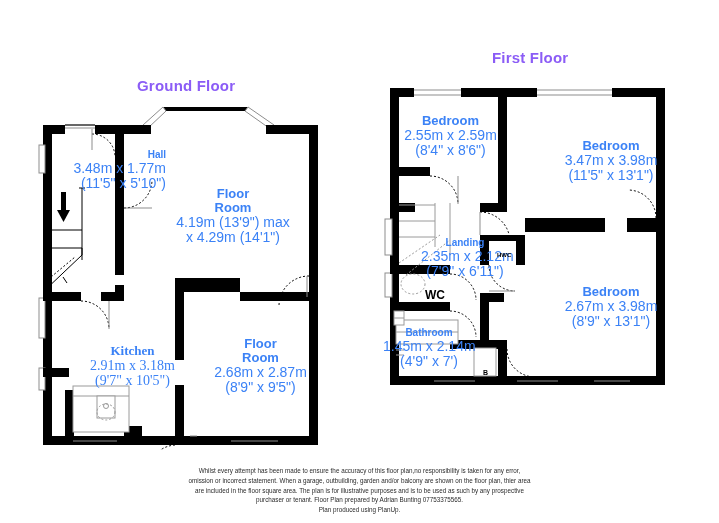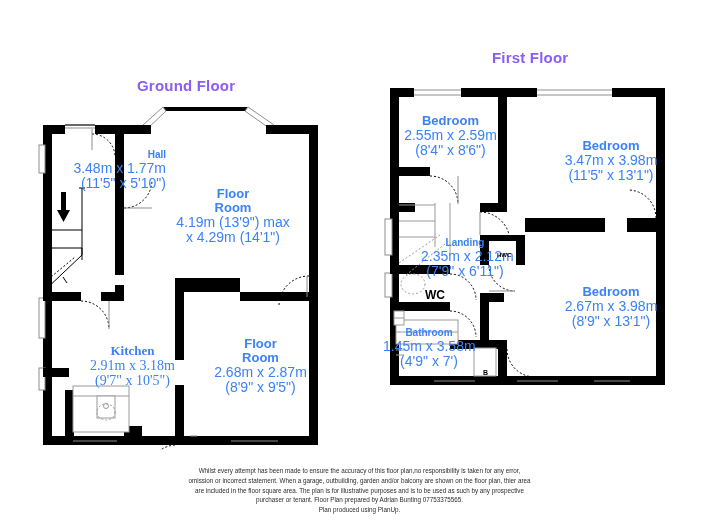--- a/index.html
+++ b/index.html
@@ -323,21 +323,21 @@
   </div>
 
   <div class="room-label small" style="left:421px; top:238px; width:88px;">
     <span class="rname">Landing</span>
     <span class="rdim">2.35m x 2.12m</span>
     <span class="rdim">(7'9" x 6'11")</span>
   </div>
 
   <div class="room-label small" style="left:383px; top:328px; width:92px;">
     <span class="rname">Bathroom</span>
-    <span class="rdim">1.45m x 3.58m</span>
+    <span class="rdim">1.45m x 2.14m</span>
     <span class="rdim">(4'9" x 7')</span>
   </div>
 
   <div class="plain-label" style="left:425px; top:288px;text-align:center;">WC</div>
   <div class="plain-label" style="left:497px; top:252px; font-size:6px;">HWC</div>
   <div class="plain-label" style="left:483px; top:369px; font-size:7px;">B</div>
 
   <div id="disclaimer">
     <div>Whilst every attempt has been made to ensure the accuracy of this floor plan,no responsibility is taken for any error,</div>
     <div>omission or incorrect statement. When a garage, outbuilding, garden and/or balcony are shown on the floor plan, thier area</div>

